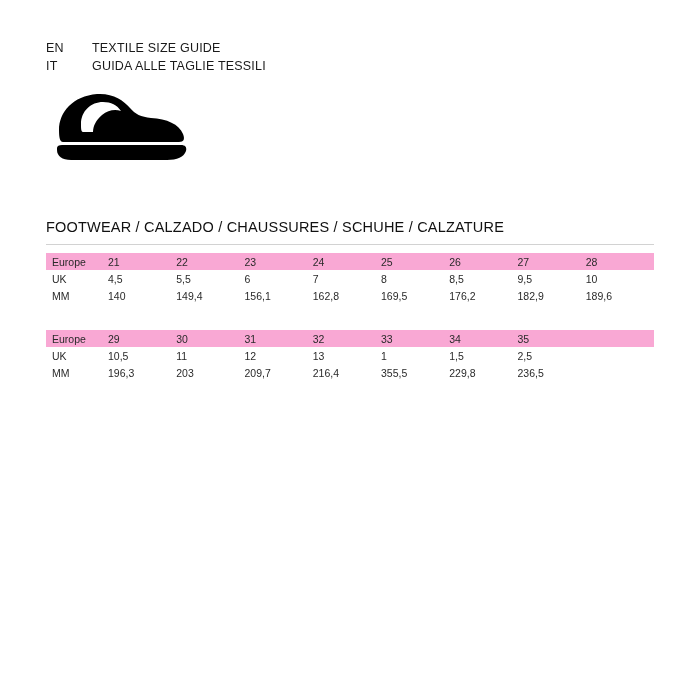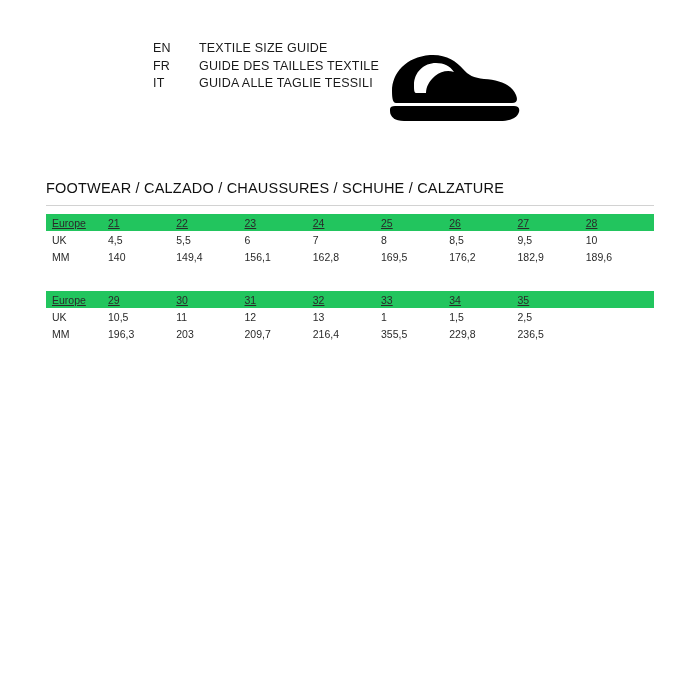--- a/index.html
+++ b/index.html
@@ -21,21 +21,22 @@
     width: 700px;
     height: 700px;
     box-sizing: border-box;
     padding: 36px 46px;
   }
 
   
   .header {
     display: flex;
     align-items: flex-start;
-    justify-content: center;
+    justify-content: flex-end;
+    flex-direction: column;
   }
   .lang-table {
     border-collapse: collapse;
     margin-top: 4px;
   }
   .lang-table td {
     font-size: 12.5px;
     line-height: 17.5px;
     padding: 0;
     white-space: nowrap;
@@ -87,22 +88,21 @@
     margin-top: 8px;
     table-layout: fixed;
   }
   .size-table td {
     font-size: 10.5px;
     height: 17px;
     padding: 0;
     color: #2a2a2a;
   }
   .size-table tr.shaded td {
-    background: #22c55e;
-    text-decoration: underline;
+    background: #f9a8d4;
   }
   .size-table td.rowlab {
     text-align: left;
     padding-left: 6px;
     width: 56px;
   }
   .spacer {
     height: 18px;
   }
 </style>
@@ -111,24 +111,20 @@
 
 <div class="page">
 
   <div class="header">
 
     <table class="lang-table">
       <tbody>
         <tr>
           <td class="lang-code">EN</td>
           <td class="lang-text">TEXTILE SIZE GUIDE</td>
-        </tr>
-        <tr>
-          <td class="lang-code">FR</td>
-          <td class="lang-text">GUIDE DES TAILLES TEXTILE</td>
         </tr>
         <tr>
           <td class="lang-code">IT</td>
           <td class="lang-text">GUIDA ALLE TAGLIE TESSILI</td>
         </tr>
       </tbody>
     </table>
 
     <div class="shoe-wrap">
       <svg width="140" height="84" viewBox="0 0 140 84" xmlns="http://www.w3.org/2000/svg" aria-label="shoe">

